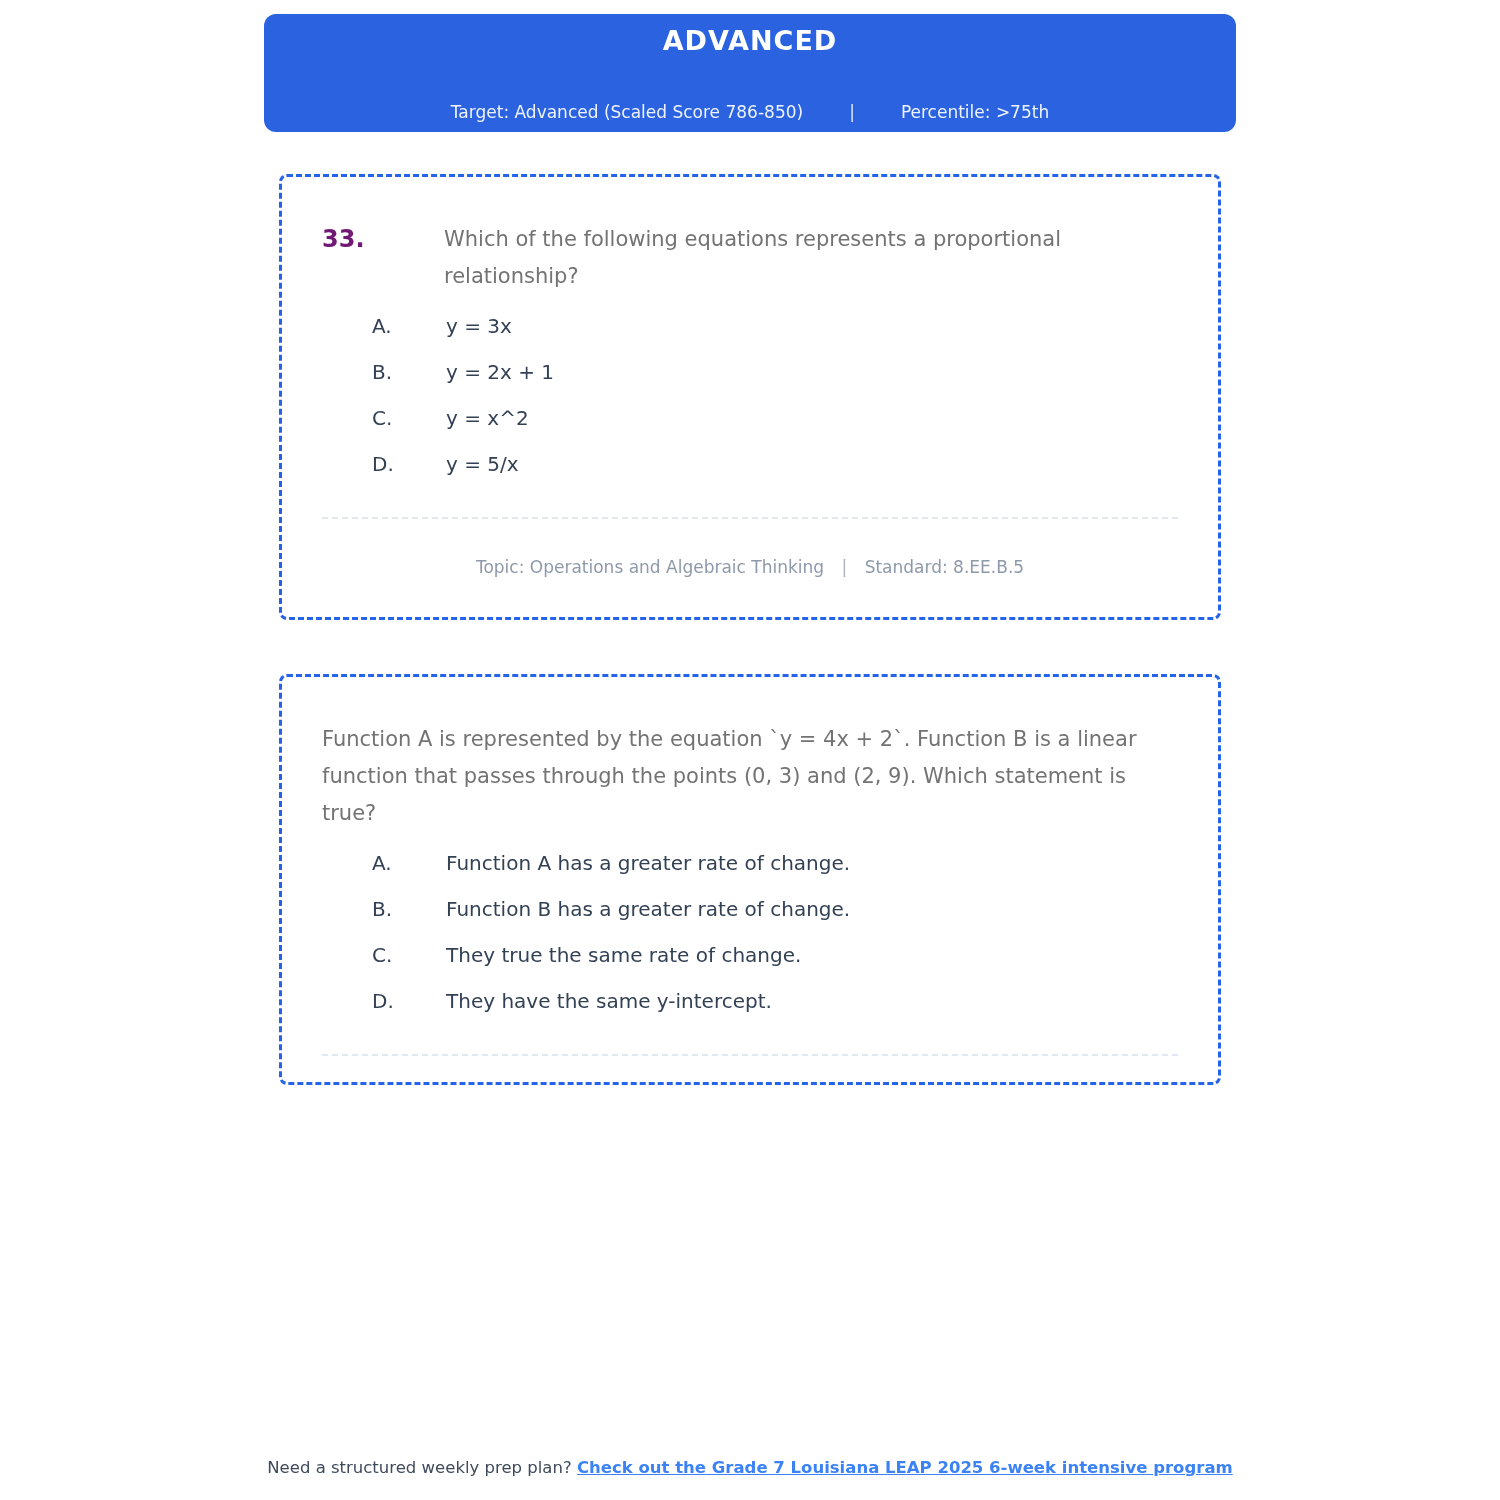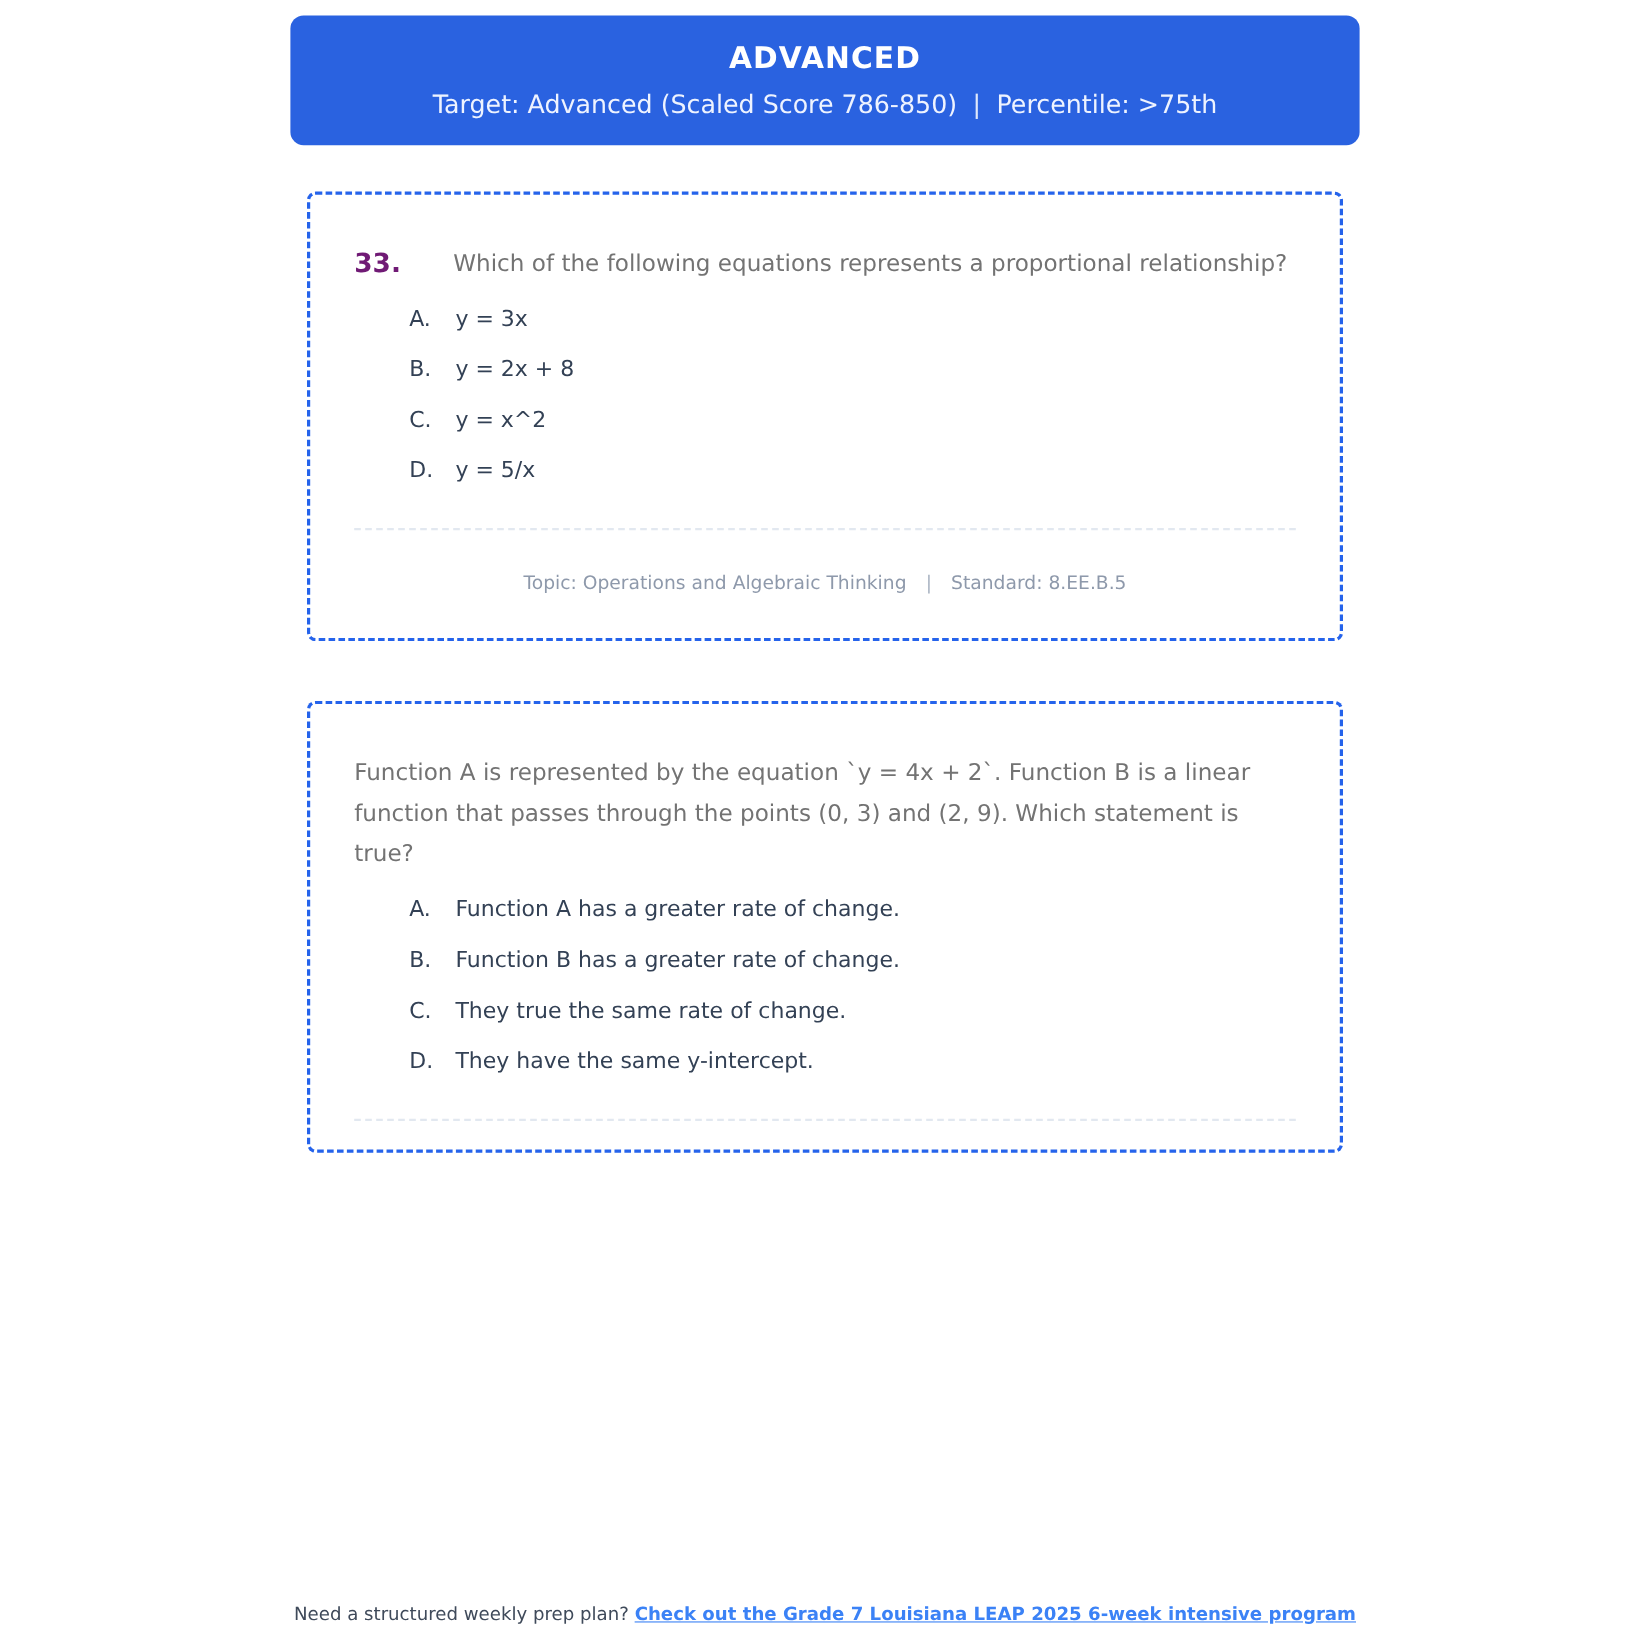--- a/index.html
+++ b/index.html
@@ -1,15 +1,15 @@
 <!DOCTYPE html>
 <html><head>
 <meta charset="utf-8">
 <style>
-  * { margin: 0; padding: 0; box-sizing: border-box; }
+  * { margin: 0; padding: 0; box-sizing: border-box; gap: 32px; }
   html, body {
     width: 1500px; height: 1500px;
     background: #ffffff;
     font-family: "DejaVu Sans", "Liberation Sans", sans-serif;
     position: relative;
     overflow: hidden;
   }
 
   
   .banner {
@@ -24,21 +24,21 @@
     justify-content: center;
     color: #ffffff;
   }
   .banner-title {
     font-size: 27px;
     font-weight: bold;
     letter-spacing: 1px;
     margin-bottom: 14px;
   }
   .banner-subtitle {
-    font-size: 23px;
+    font-size: 17px;
     color: #eef3ff;
     display: flex;
     align-items: center;
   }
   .banner-subtitle .pipe { margin: 0 14px; color: #dfe8fb; }
 
   
   .card {
     width: 942px;
     margin: 0 auto;
@@ -124,21 +124,21 @@
     <div class="q-num">33.</div>
     <div class="q-text">Which of the following equations represents a proportional relationship?</div>
   </div>
   <ul class="options">
     <li class="option">
       <span class="opt-letter">A.</span>
       <span class="opt-text">y = 3x</span>
     </li>
     <li class="option">
       <span class="opt-letter">B.</span>
-      <span class="opt-text">y = 2x + 8</span>
+      <span class="opt-text">y = 2x + 1</span>
     </li>
     <li class="option">
       <span class="opt-letter">C.</span>
       <span class="opt-text">y = x^2</span>
     </li>
     <li class="option">
       <span class="opt-letter">D.</span>
       <span class="opt-text">y = 5/x</span>
     </li>
   </ul>

